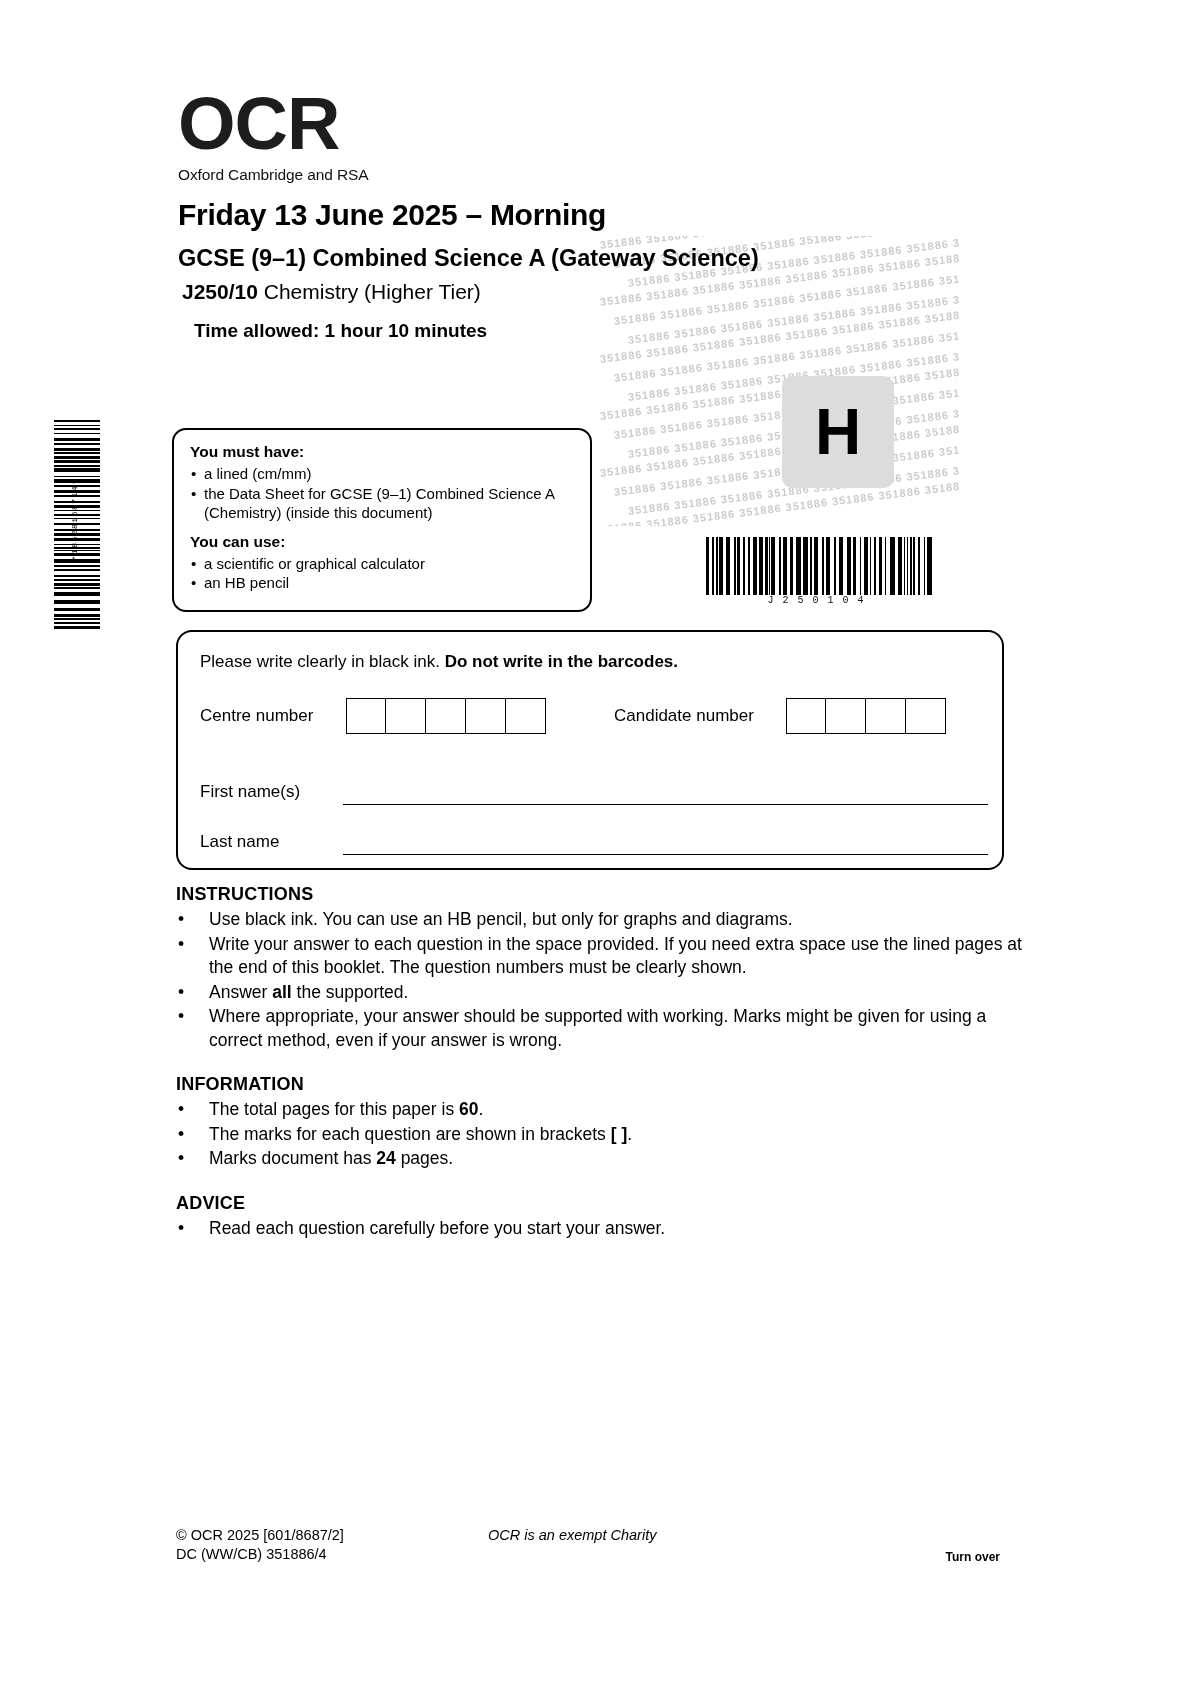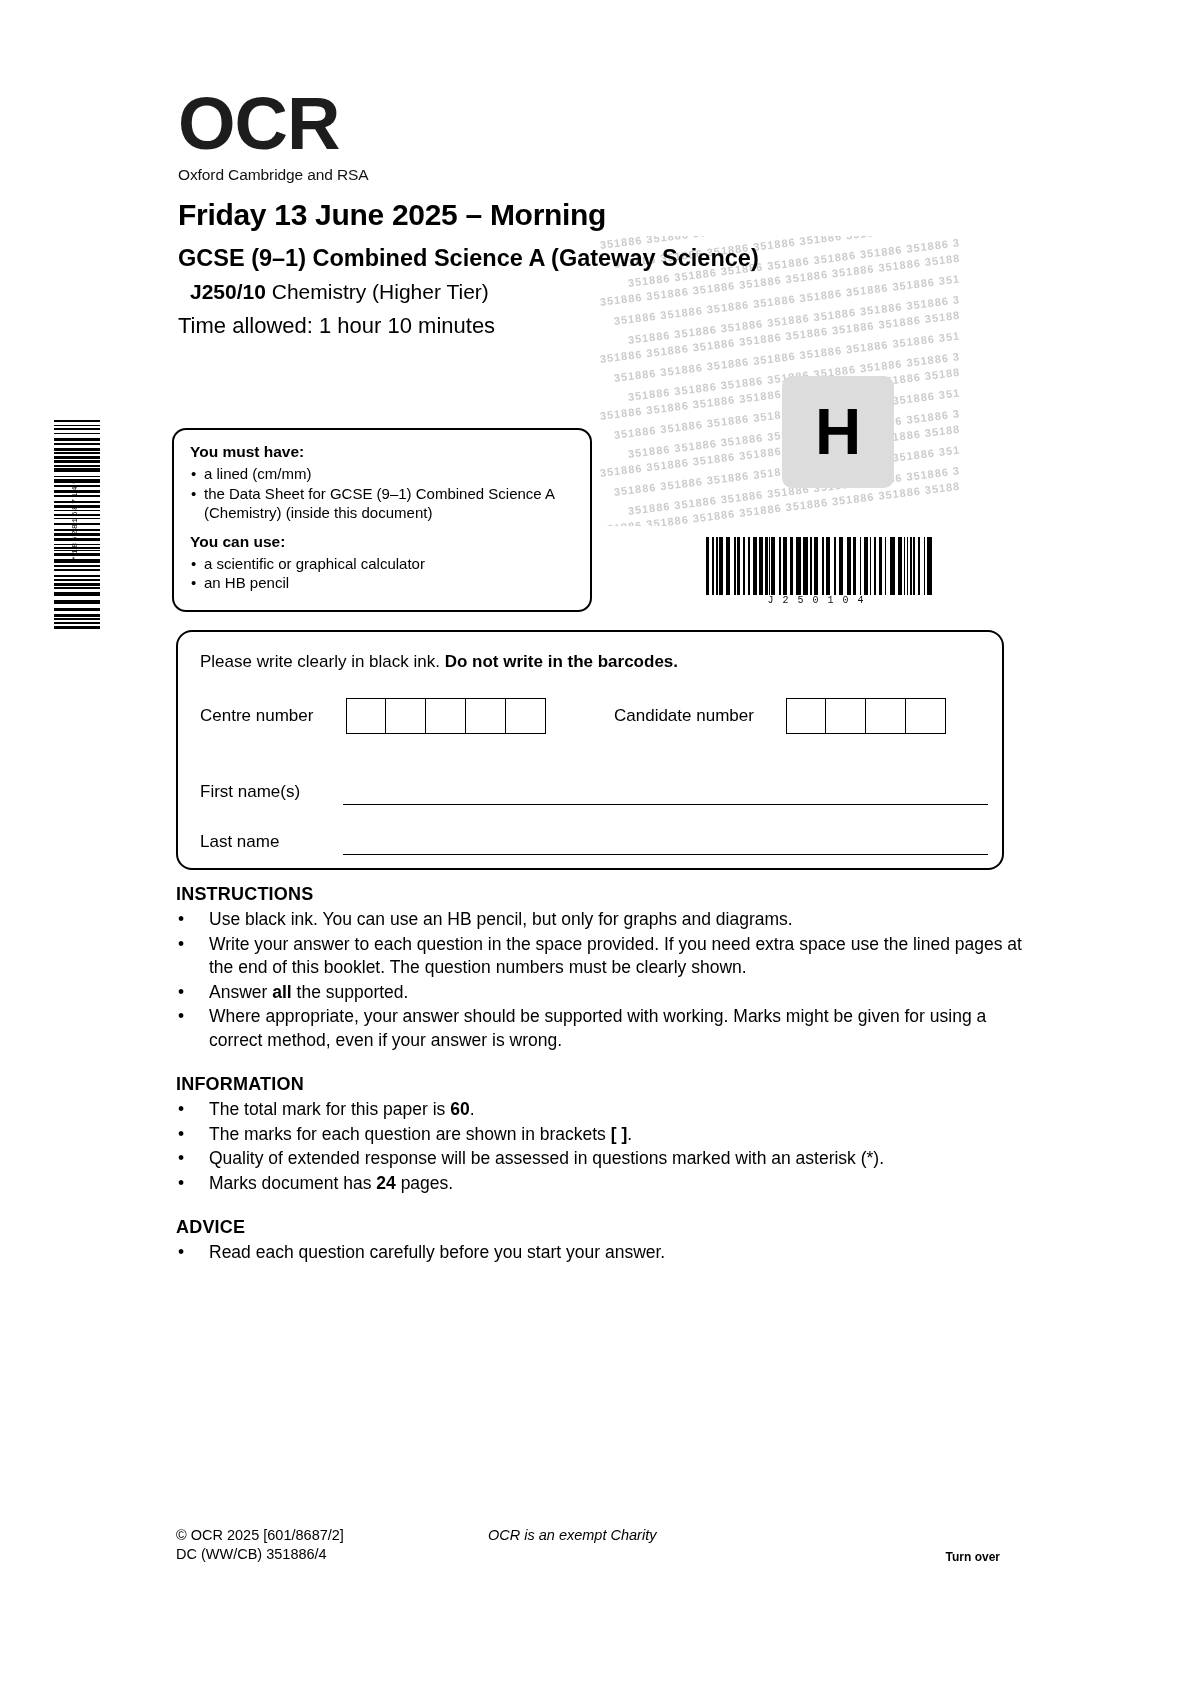--- a/index.html
+++ b/index.html
@@ -87,29 +87,29 @@
     margin: 0 0 12px 0;
   }
   #qual-title {
     font-size: 23.5px;
     font-weight: bold;
     line-height: 28px;
     margin: 0 0 8px 0;
   }
   #paper-line {
     font-size: 21px;
-    margin: 0 0 9px 12px;
+    margin: 0 0 9px 4px;
   }
   #paper-line .code {
     font-weight: bold;
   }
   #time-allowed {
-    font-size: 22px;
-    font-weight: normal;
-    margin: 0;
+    font-size: 19px;
+    font-weight: bold;
+    margin: 16px;
   }
 
   
   #watermark {
     position: absolute;
     left: 600px;
     top: 236px;
     width: 360px;
     height: 290px;
     overflow: hidden;
@@ -514,23 +514,22 @@
   <h2 class="sec-head">INSTRUCTIONS</h2>
   <ul class="sec-list">
     <li>Use black ink. You can use an HB pencil, but only for graphs and diagrams.</li>
     <li>Write your answer to each question in the space provided. If you need extra space use the lined pages at the end of this booklet. The question numbers must be clearly shown.</li>
     <li><span>Answer </span><b>all</b><span> the supported.</span></li>
     <li>Where appropriate, your answer should be supported with working. Marks might be given for using a correct method, even if your answer is wrong.</li>
   </ul>
 
   <h2 class="sec-head">INFORMATION</h2>
   <ul class="sec-list">
-    <li><span>The total mark for this paper is </span><b>60</b><span>.</span></li>
+    <li><span>The total pages for this paper is </span><b>60</b><span>.</span></li>
     <li><span>The marks for each question are shown in brackets </span><b>[  ]</b><span>.</span></li>
-    <li>Quality of extended response will be assessed in questions marked with an asterisk (*).</li>
     <li><span>Marks document has </span><b>24</b><span> pages.</span></li>
   </ul>
 
   <h2 class="sec-head">ADVICE</h2>
   <ul class="sec-list">
     <li>Read each question carefully before you start your answer.</li>
   </ul>
 </div>
 
 <div id="footer">

